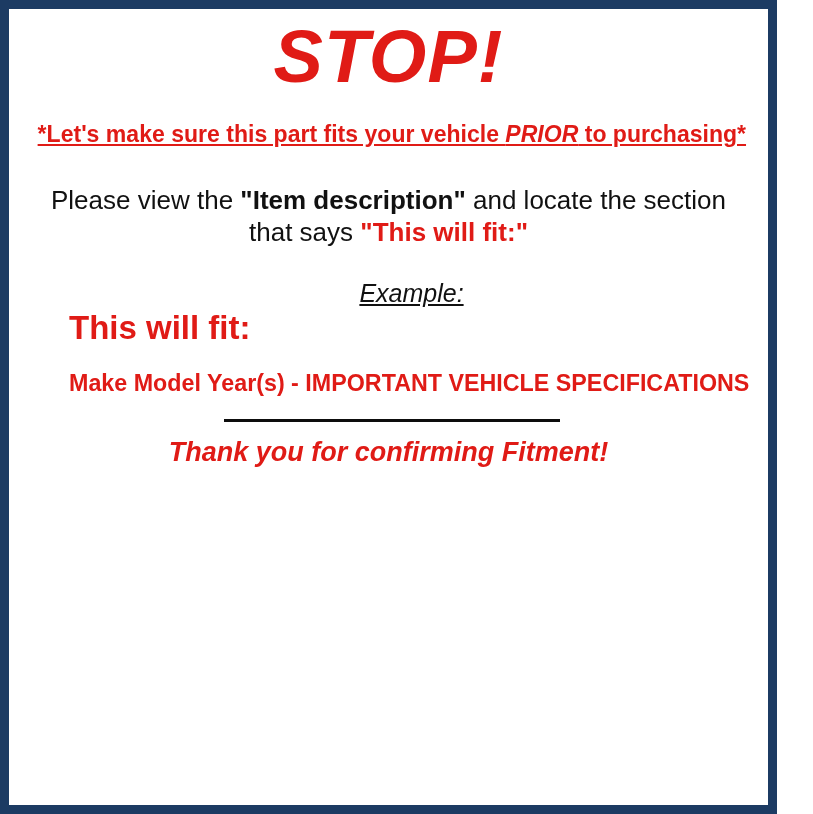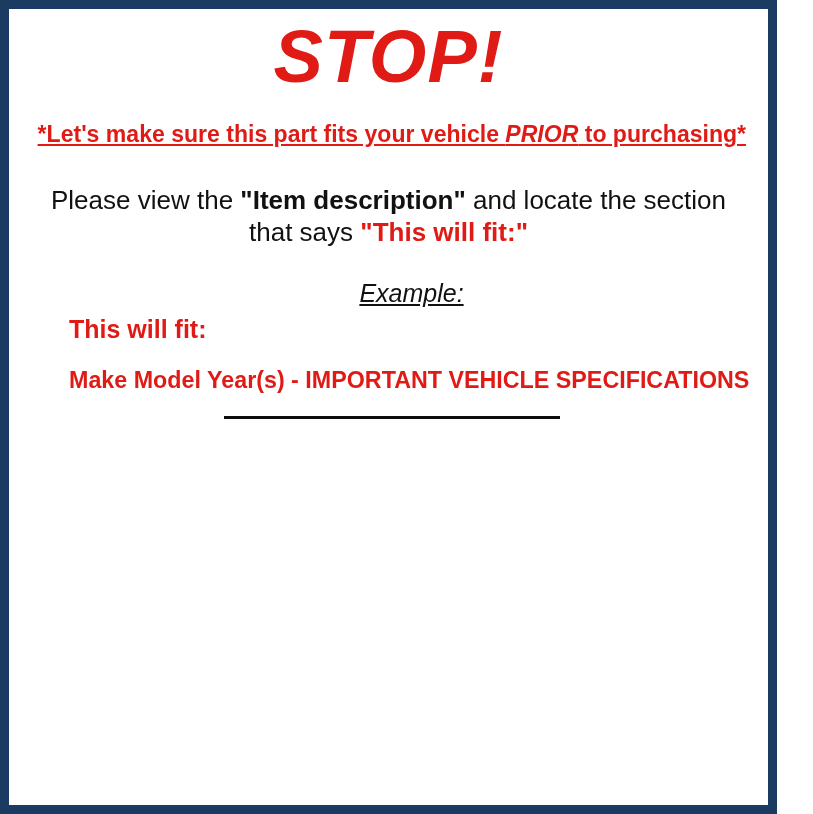--- a/index.html
+++ b/index.html
@@ -82,23 +82,23 @@
     color: #111111;
     font-size: 25px;
     font-style: italic;
     text-decoration: underline;
     line-height: 1.12;
     text-align: center;
   }
   .will-fit {
     color: #e01b16;
     font-weight: bold;
-    font-size: 25px;
+    font-size: 33px;
     line-height: 1.15;
-    margin-top: 8px;
+    margin-top: 2px;
   }
   .spec-line {
     color: #e01b16;
     font-weight: bold;
     font-size: 24px;
     margin-top: 22px;
     transform: scaleX(0.97);
     transform-origin: left center;
     white-space: nowrap;
   }
@@ -139,14 +139,15 @@
     <div class="will-fit">This will fit:</div>
     <div class="spec-line">Make Model Year(s) - IMPORTANT VEHICLE SPECIFICATIONS</div>
   </div>
 
   <div class="divider-wrap">
     <div class="divider"></div>
   </div>
 
 
 
+  <div class="thanks">Thank you for confirming Fitment!</div>
 
 </div>
 
 </body></html>

